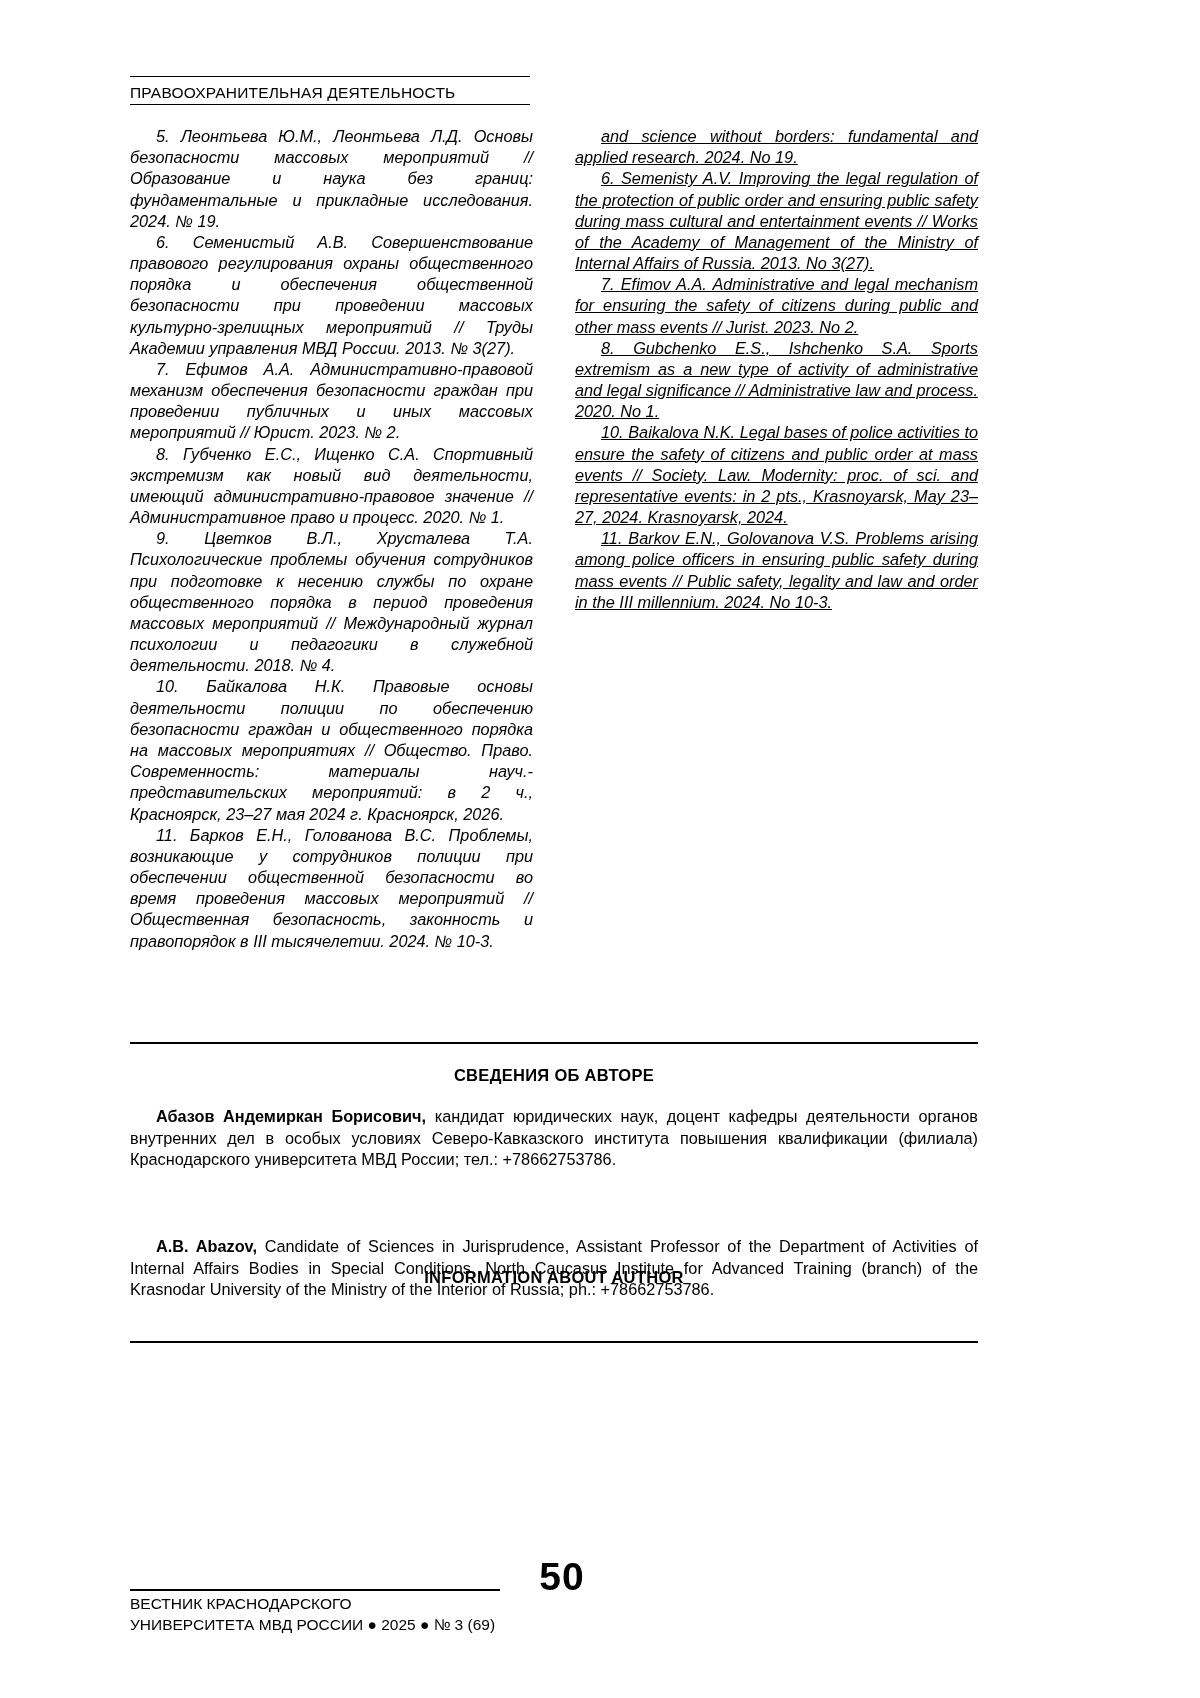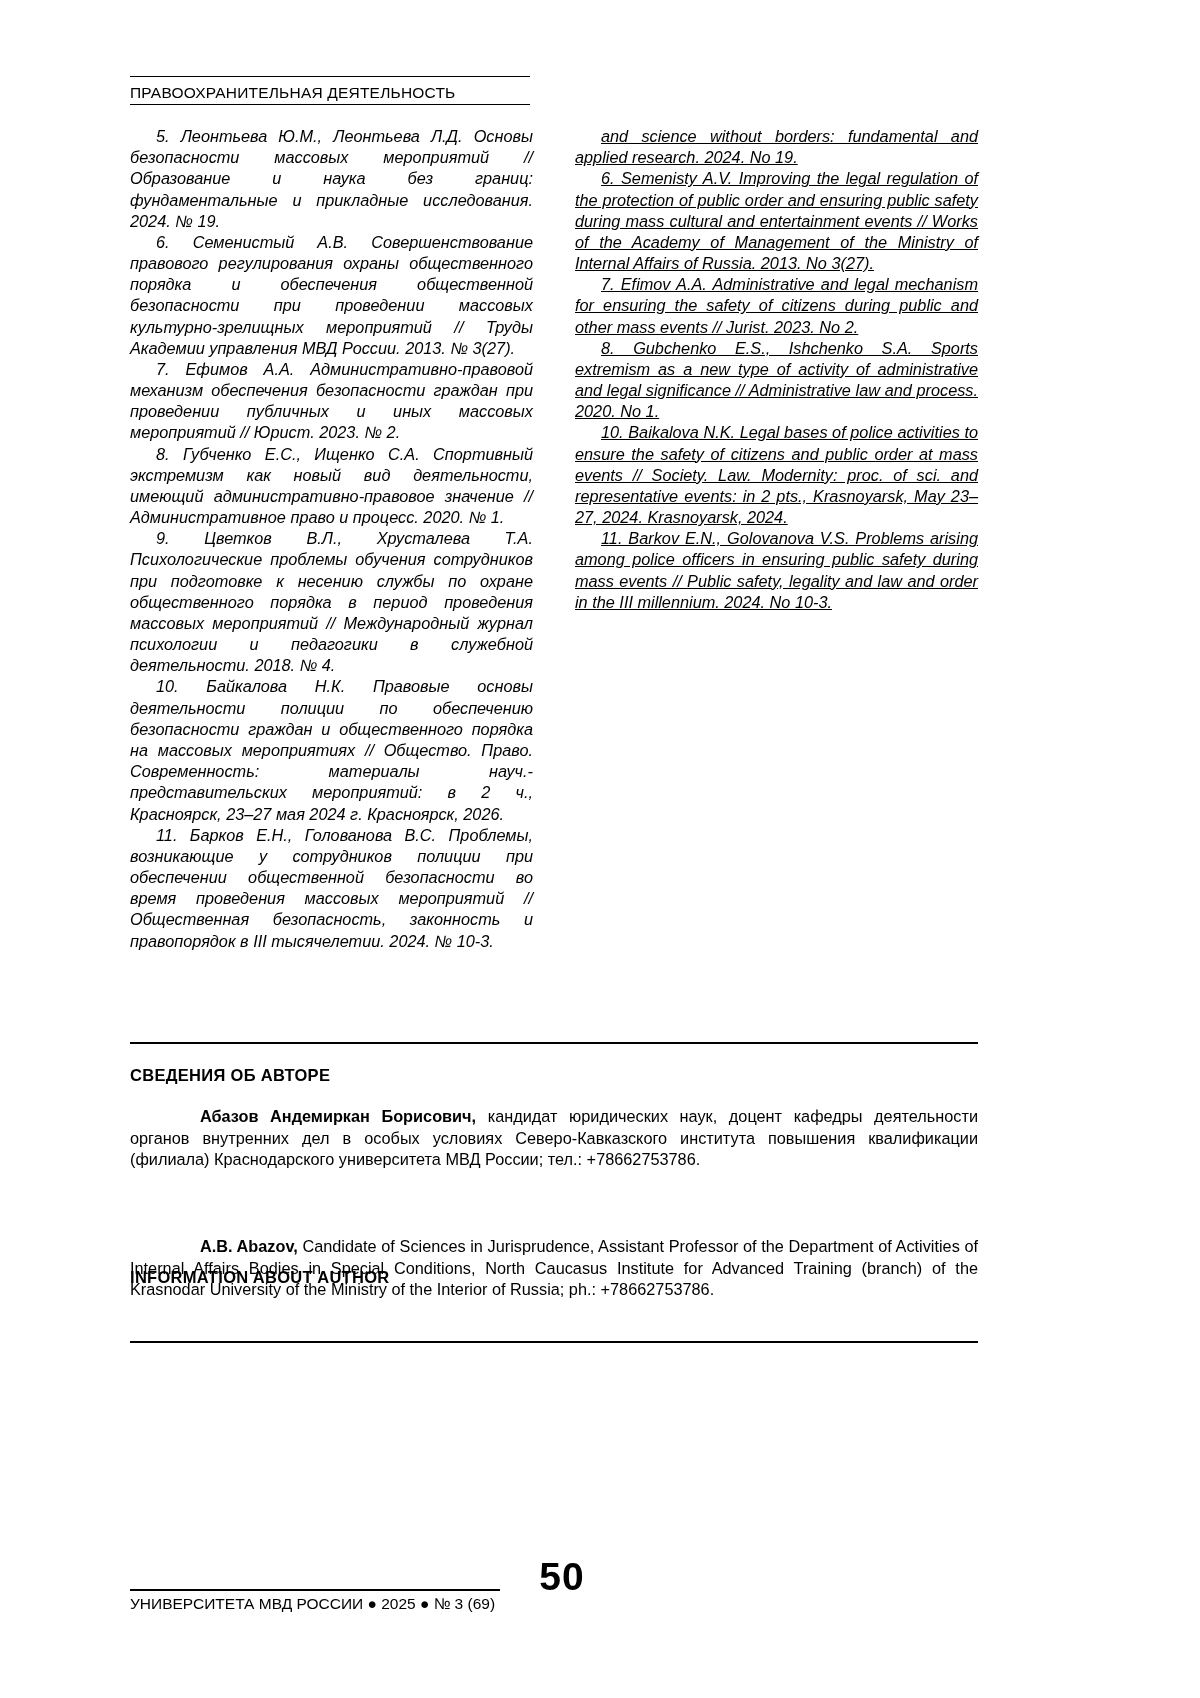--- a/index.html
+++ b/index.html
@@ -87,39 +87,40 @@
     height: 1.6px;
     background: #000;
   }
   .hr-1 { top: 1042px; }
   .hr-2 { top: 1341px; }
 
   .sec-title {
     position: absolute;
     left: 130px;
     width: 848px;
+    text-align: center;
     font-weight: bold;
     font-size: 16.5px;
     letter-spacing: 0.3px;
   }
   .sec-title-ru { top: 1066px; }
   .sec-title-en { top: 1268px; }
 
   .para {
     position: absolute;
     left: 130px;
     width: 848px;
     font-size: 16.3px;
     line-height: 1.32;
     text-align: justify;
     text-indent: 26px;
   }
   .para-ru { top: 1106px; }
   .para-en { top: 1236px; }
-  .para b { font-weight: bold; margin-left: 44px; }
+  .para b { font-weight: bold; }
 
   
   .folio {
     position: absolute;
     left: 138px;
     width: 848px;
     top: 1555px;
     text-align: center;
     font-size: 39px;
     font-weight: bold;
@@ -178,16 +179,17 @@
   <div class="para para-ru"><b>Абазов Андемиркан Борисович,</b><span> кандидат юридических наук, доцент кафедры деятельности органов внутренних дел в особых условиях Северо-Кавказского института повышения квалификации (филиала) Краснодарского университета МВД России; тел.: +78662753786.</span></div>
 
   <div class="sec-title sec-title-en">INFORMATION ABOUT AUTHOR</div>
   <div class="para para-en"><b>A.B. Abazov,</b><span> Candidate of Sciences in Jurisprudence, Assistant Professor of the Department of Activities of Internal Affairs Bodies in Special Conditions, North Caucasus Institute for Advanced Training (branch) of the Krasnodar University of the Ministry of the Interior of Russia; ph.: +78662753786.</span></div>
 
   <div class="hr hr-2"></div>
 
   <div class="folio">50</div>
   <div class="footer-rule"></div>
   <div class="footer-text">
+    <div>ВЕСТНИК КРАСНОДАРСКОГО</div>
     <div>УНИВЕРСИТЕТА МВД РОССИИ ● 2025 ● № 3 (69)</div>
   </div>
 
 </div>
 
 </body></html>

